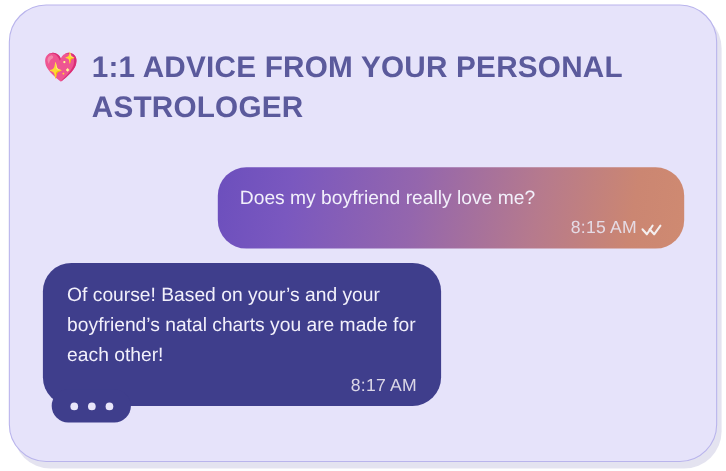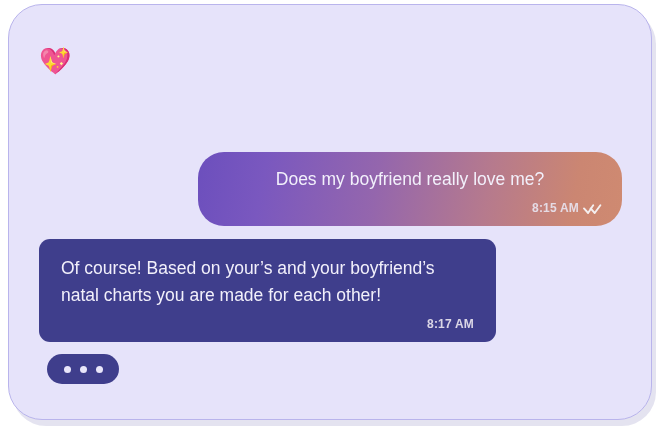--- a/index.html
+++ b/index.html
@@ -85,54 +85,51 @@
     width: 424px;
     padding: 14px 20px 8px 20px;
     background: linear-gradient(100deg,
                 #6c4fbd 0%,
                 #7a58bf 16%,
                 #9466ad 42%,
                 #b67a8d 68%,
                 #cb8672 88%,
                 #cf8a71 100%);
     border-bottom-right-radius: 26px;
-    text-align: center;
   }
 
   
   .bubble-in {
     left: 30px;
     top: 94px;
-    width: 457px;
+    width: 362px;
     padding: 16px 22px 8px 22px;
     background: #3f3e8c;
-    border-radius: 11px;
   }
 
   .bubble-text {
     font-size: 17.5px;
     line-height: 27px;
     color: #f2f0fb;
     font-weight: 400;
   }
 
   .meta {
     display: flex;
     align-items: center;
     justify-content: flex-end;
     gap: 3px;
     margin-top: 5px;
     height: 20px;
   }
   .time {
-    font-size: 12px;
+    font-size: 16px;
     color: #e8e3ee;
     opacity: 0.92;
     letter-spacing: 0.2px;
-    font-weight: bold;
   }
   .ticks {
     display: inline-flex;
     align-items: center;
     margin-left: 1px;
   }
 
   
   .typing {
     position: absolute;
@@ -156,20 +153,21 @@
 </style>
 </head>
 <body>
 
 <div class="frame">
 
   <div class="card">
 
     <div class="title-row">
       <span class="title-emoji">💖</span>
+      <div class="title-text">1:1 advice from your personal astrologer</div>
     </div>
 
     <div class="chat">
 
       <div class="bubble bubble-out">
         <div class="bubble-text">Does my boyfriend really love me?</div>
         <div class="meta">
           <span class="time">8:15 AM</span>
           <span class="ticks">
             <svg width="19" height="13" viewBox="0 0 19 13" fill="none" aria-hidden="true">

